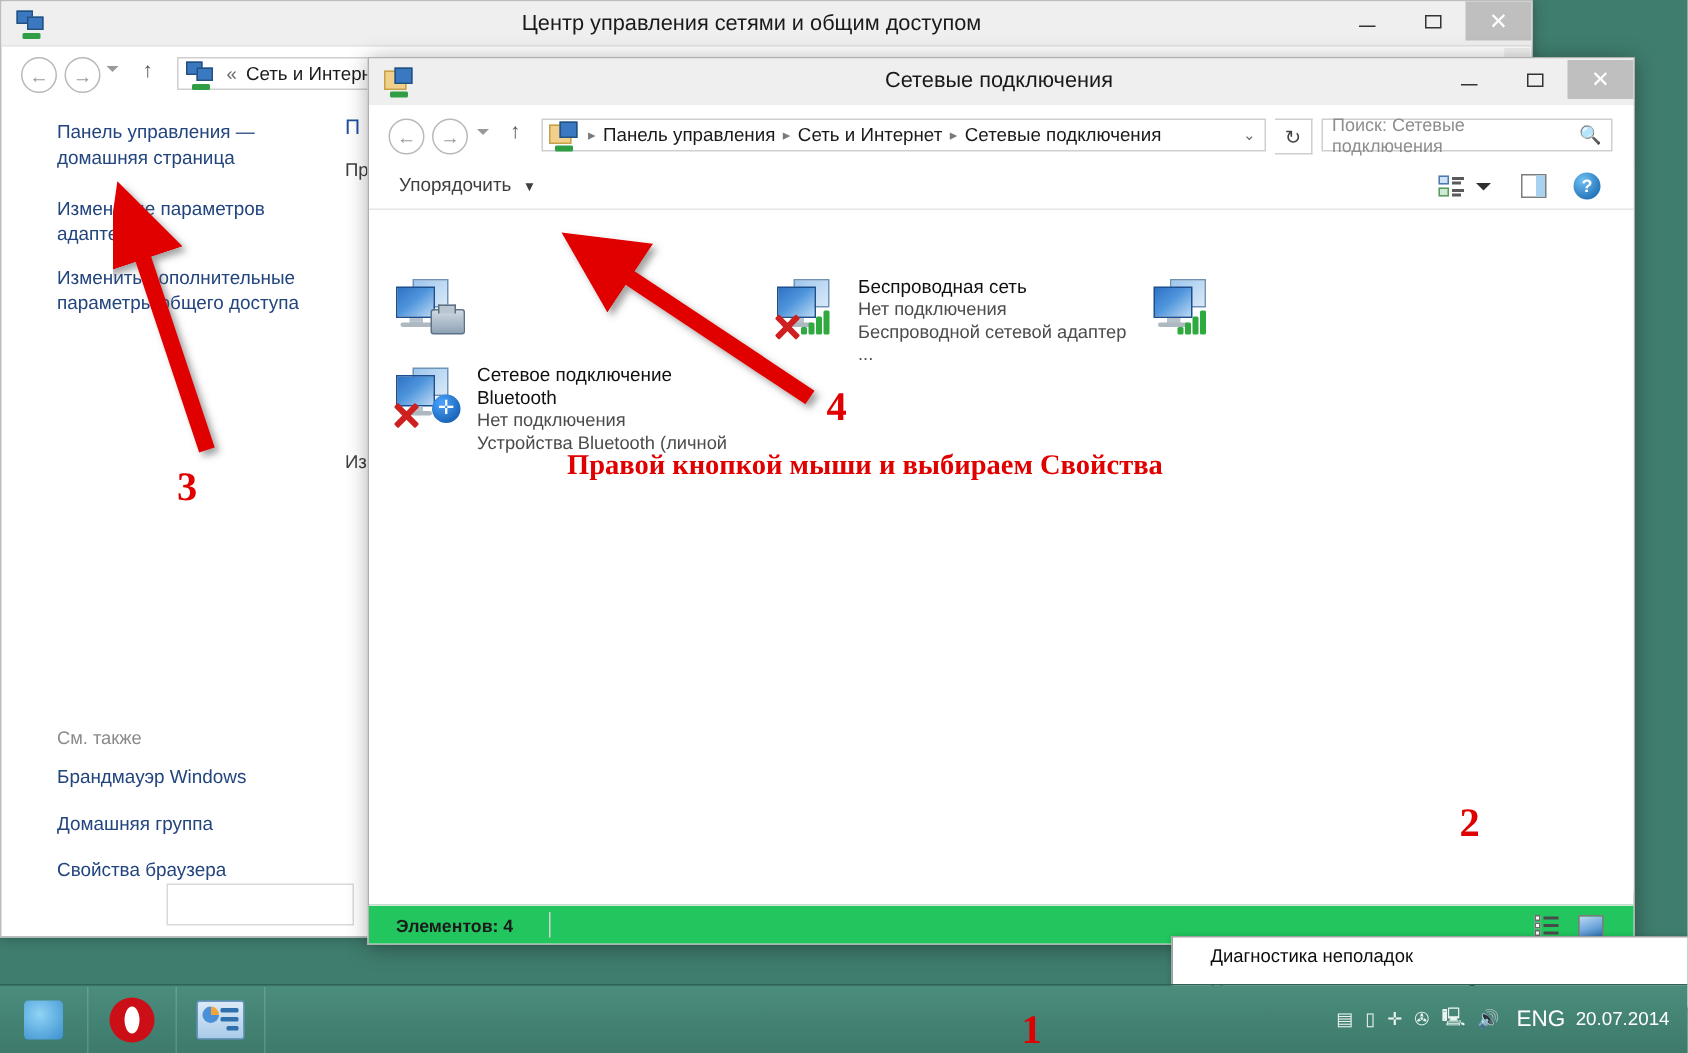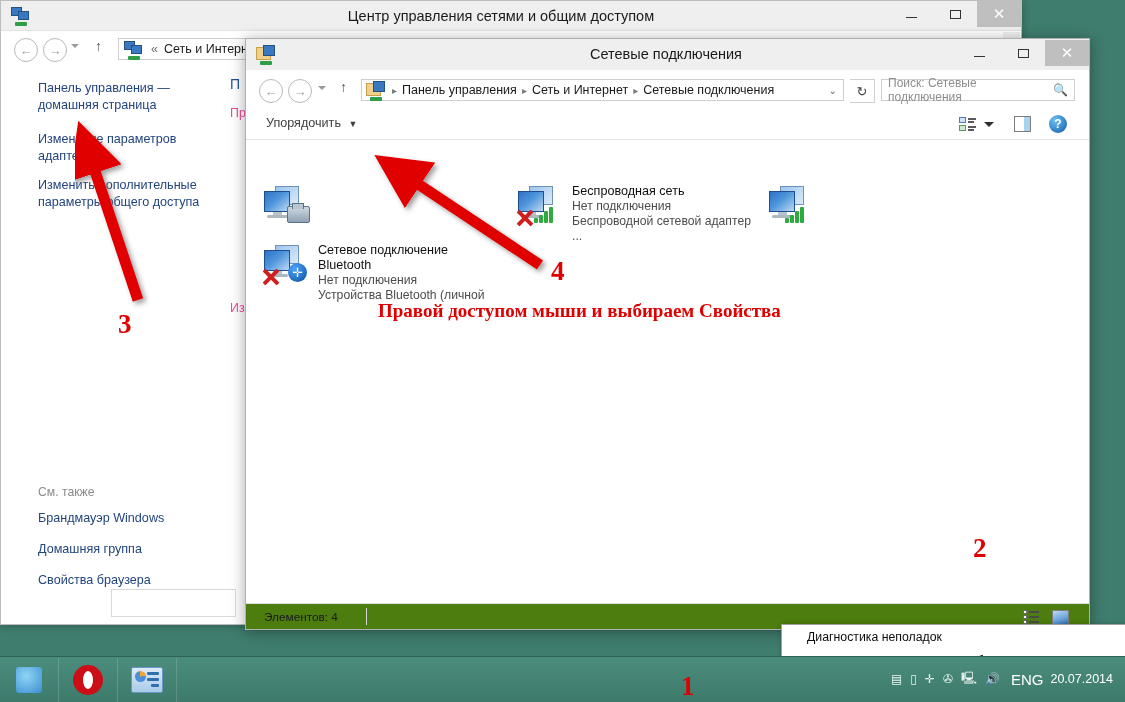--- a/index.html
+++ b/index.html
@@ -32,40 +32,40 @@
              display:flex;align-items:center;justify-content:center;color:#9a9a9a;font-size:13px;}
   .addrbar{height:22px;border:1px solid #cfcfcf;background:#fff;display:flex;
            align-items:center;padding:0 6px;box-sizing:border-box;font-size:12.5px;color:#1c1c1c;}
 
   #back-left{left:1px;top:66px;width:222px;height:557px;background:#fff;}
   .side-link{font-size:12.6px;color:#23457e;line-height:16.5px;cursor:pointer;}
   .side-muted{font-size:12.2px;color:#8a8a8a;}
 
   #back-content-clip{left:224px;top:66px;width:796px;height:557px;background:#fff;overflow:hidden;}
   .back-head{font-size:14px;color:#1f4e9c;}
-  .back-sub{font-size:12.4px;color:#ec4899;}
+  .back-sub{font-size:12.4px;color:#404040;}
 
   
   #back-scroll{right:1px;top:31px;width:17px;height:592px;background:#f0f0f0;}
   .sb-arrow{width:17px;height:17px;display:flex;align-items:center;justify-content:center;
             font-size:9px;color:#606060;background:#f0f0f0;}
   #back-scroll-thumb{left:0;top:17px;width:17px;height:150px;background:#cdcdcd;}
 
   
   #win-front{left:245px;top:38px;width:845px;height:592px;background:#fff;
              border:1px solid #b0b0b0;box-sizing:border-box;
              box-shadow:0 2px 14px rgba(0,0,0,.35);}
   #front-title{left:0;top:0;width:100%;height:31px;background:#efefef;box-sizing:border-box;}
   #front-nav{left:0;top:31px;width:100%;height:39px;background:#fff;}
   #front-toolbar{left:0;top:70px;width:100%;height:31px;background:#fff;
                  border-bottom:1px solid #e6e6e6;box-sizing:border-box;}
   .tb-link{font-size:12.6px;color:#404040;}
   #front-body{left:0;top:101px;width:843px;height:455px;background:#fff;}
-  #front-status{left:0;bottom:0;width:843px;height:26px;background:#4d7c0f;
-                border-top:1px solid #e1e1e1;box-sizing:border-box;}
+  #front-status{left:0;bottom:0;width:843px;height:26px;background:#22c55e;
+                border-top:1px solid #e1e1e1;box-sizing:border-box;font-weight:bold;}
   .status-text{font-size:11.8px;color:#1a1a1a;}
 
   
   .searchbox{height:22px;border:1px solid #cfcfcf;background:#fff;display:flex;
              align-items:center;justify-content:space-between;padding:0 6px;box-sizing:border-box;}
   .search-ph{font-size:12px;color:#8d8d8d;}
 
   
   .crumb{font-size:12.5px;color:#1a1a1a;}
   .crumb-sep{font-size:10px;color:#7a7a7a;margin:0 5px;}
@@ -467,13 +467,13 @@
 
   <g filter="url(#shadow)">
     <line x1="540" y1="265" x2="400" y2="172" stroke="#e00000" stroke-width="11" marker-end="url(#arrowhead)"></line>
   </g>
 </svg>
 
 <div class="ann-num" style="left:681px;top:673px;">1</div>
 <div class="ann-num" style="left:973px;top:535px;">2</div>
 <div class="ann-num" style="left:118px;top:311px;">3</div>
 <div class="ann-num" style="left:551px;top:258px;">4</div>
-<div class="ann-text" style="left:378px;top:300px;">Правой доступом мыши и выбираем Свойства</div>
+<div class="ann-text" style="left:378px;top:300px;">Правой кнопкой мыши и выбираем Свойства</div>
 
 </body></html>

